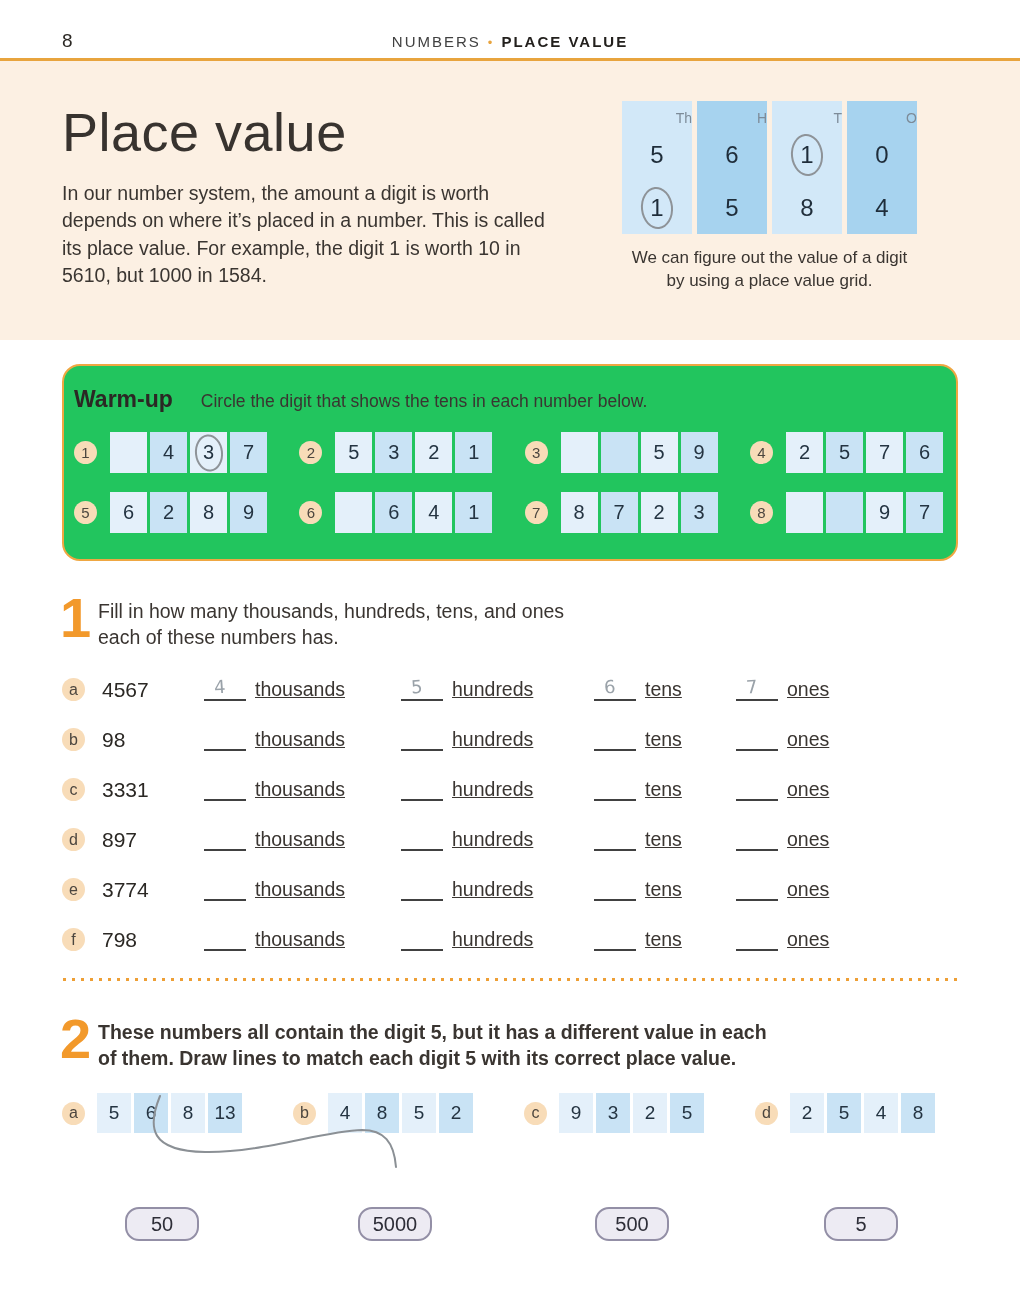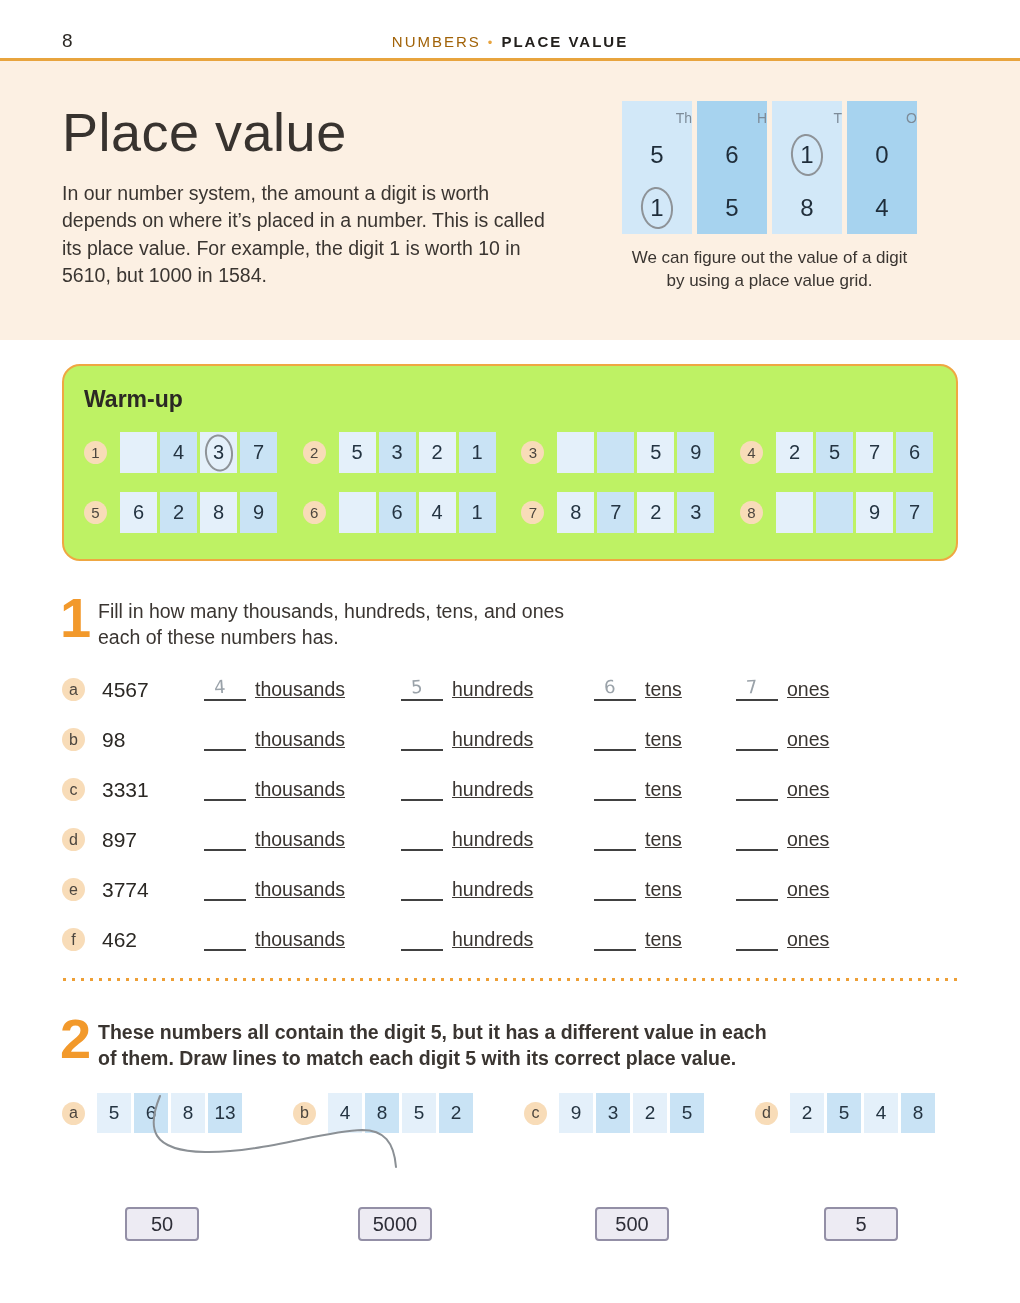--- a/index.html
+++ b/index.html
@@ -3,21 +3,21 @@
 <meta charset="utf-8">
 <style>
   * { box-sizing: border-box; margin: 0; padding: 0; }
   body { background:#ffffff; font-family:"Liberation Sans", sans-serif; color:#3a3531; }
   .page { position:relative; width:1020px; height:1303px; background:#ffffff; overflow:hidden; }
 
   
   .page-head { position:relative; height:58px; }
   .page-num { position:absolute; left:62px; top:30px; font-size:19px; color:#2b2824; }
   .head-center { position:absolute; top:33px; left:0; right:0; text-align:center; font-size:15px; letter-spacing:2px; }
-  .head-section { color:#a16207; }
+  .head-section { color:#404040; }
   .head-dot { color:#e8a43e; margin:0 7px; font-size:13px; }
   .head-title { font-weight:bold; color:#23201d; }
   .rule { height:3px; background:#e8a43e; }
 
   
   .intro { display:flex; background:#fcf0e3; padding:40px 98px 0 62px; height:279px; }
   .intro-left { width:505px; flex:none; }
   .intro-title { font-size:54px; font-weight:normal; color:#38332f; letter-spacing:0.5px; margin-bottom:17px; }
   .intro-body { font-size:19.5px; line-height:1.4; width:490px; color:#3a3531; }
   .intro-right { margin-left:auto; width:300px; }
@@ -28,21 +28,21 @@
   .pv-head { height:28px; padding-top:9px; text-align:right; font-size:14px; color:#7d8b98; }
   .pv-digit { position:relative; flex:1; display:flex; align-items:center; justify-content:center; font-size:24px; color:#1f2d3a; }
   .caption { margin-top:13px; width:295px; text-align:center; font-size:17px; line-height:1.35; color:#3a3531; }
 
   
   .pencil-ellipse { position:absolute; left:50%; top:50%; width:32px; height:42px;
     transform:translate(-50%,-50%) rotate(-6deg); border:2px solid #8e9398; border-radius:50%; }
   .wu-ellipse { width:28px; height:37px; }
 
   
-  .warmup { margin:24px 62px 0; border:2.5px solid #efa742; border-radius:18px; background:#bef264; padding:20px 20px 26px; }
+  .warmup { margin:24px 62px 0; border:2.5px solid #efa742; border-radius:18px; background:#22c55e; padding:20px 10px 26px; }
   .warmup-head { display:flex; align-items:baseline; }
   .warmup-title { font-size:23px; font-weight:bold; color:#2b2824; }
   .warmup-instr { margin-left:28px; font-size:17.5px; color:#3a3531; }
   .wu-row { display:flex; justify-content:space-between; margin-top:19px; }
   .wu-item { display:flex; align-items:center; }
   .badge { flex:none; width:23px; height:23px; border-radius:50%; background:#f8dcb8;
     display:inline-flex; align-items:center; justify-content:center; font-size:15px; color:#4c463f; }
   .wu-item .badge { margin-right:13px; }
   .cells { display:flex; }
   .cell { position:relative; width:37px; height:41px; margin-right:3px;
@@ -73,21 +73,21 @@
     background-image:radial-gradient(circle at 2.5px 2.5px, #ee9f35 1.7px, rgba(0,0,0,0) 2px);
     background-size:9px 5px; background-repeat:repeat-x; }
 
   
   .ex2-items { display:flex; margin:22px 0 0 62px; }
   .ex2-item { display:flex; align-items:center; width:231px; }
   .ex2-item .badge { margin-right:12px; font-size:16px; }
   .cell2 { width:34px; height:40px; font-size:19px; }
   .ex2-options { position:relative; height:140px; margin:0 62px; }
   .bubble { position:absolute; top:74px; width:74px; height:34px; background:#edebf3;
-    border:2px solid #938fa6; border-radius:4px; display:flex; align-items:center;
+    border:2px solid #938fa6; border-radius:14px; display:flex; align-items:center;
     justify-content:center; font-size:20px; color:#2e2e38; }
   .b0 { left:63px; } .b1 { left:296px; } .b2 { left:533px; } .b3 { left:762px; }
 
   .overlay { position:absolute; left:0; top:0; pointer-events:none; }
 </style>
 </head>
 <body>
 
 <div class="page">
 
@@ -127,20 +127,21 @@
             <div class="pv-digit">4</div>
           </div>
         </div>
       <div class="caption">We can figure out the value of a digit by using a place value grid.</div>
     </div>
   </div>
 
   <div class="warmup">
     <div class="warmup-head">
       <span class="warmup-title">Warm-up</span>
+      <span class="warmup-instr">Circle the digit that shows the tens in each number below.</span>
     </div>
     <div class="wu-row" id="wu-row-0">
         <div class="wu-item">
           <span class="badge">1</span>
           <div class="cells">
             <div class="cell cell-light"></div>
             <div class="cell cell-dark">4</div>
             <div class="cell cell-light">3<span class="pencil-ellipse wu-ellipse"></span></div>
             <div class="cell cell-dark">7</div>
           </div>
@@ -321,21 +322,21 @@
           <span class="bline"></span>
           <span class="blabel">tens</span>
         </span>
         <span class="bgroup bg3">
           <span class="bline"></span>
           <span class="blabel">ones</span>
         </span>
       </div>
       <div class="ex1-row">
         <span class="badge letter">f</span>
-        <span class="ex1-value">462</span>
+        <span class="ex1-value">798</span>
         <span class="bgroup bg0">
           <span class="bline"></span>
           <span class="blabel">thousands</span>
         </span>
         <span class="bgroup bg1">
           <span class="bline"></span>
           <span class="blabel">hundreds</span>
         </span>
         <span class="bgroup bg2">
           <span class="bline"></span>

